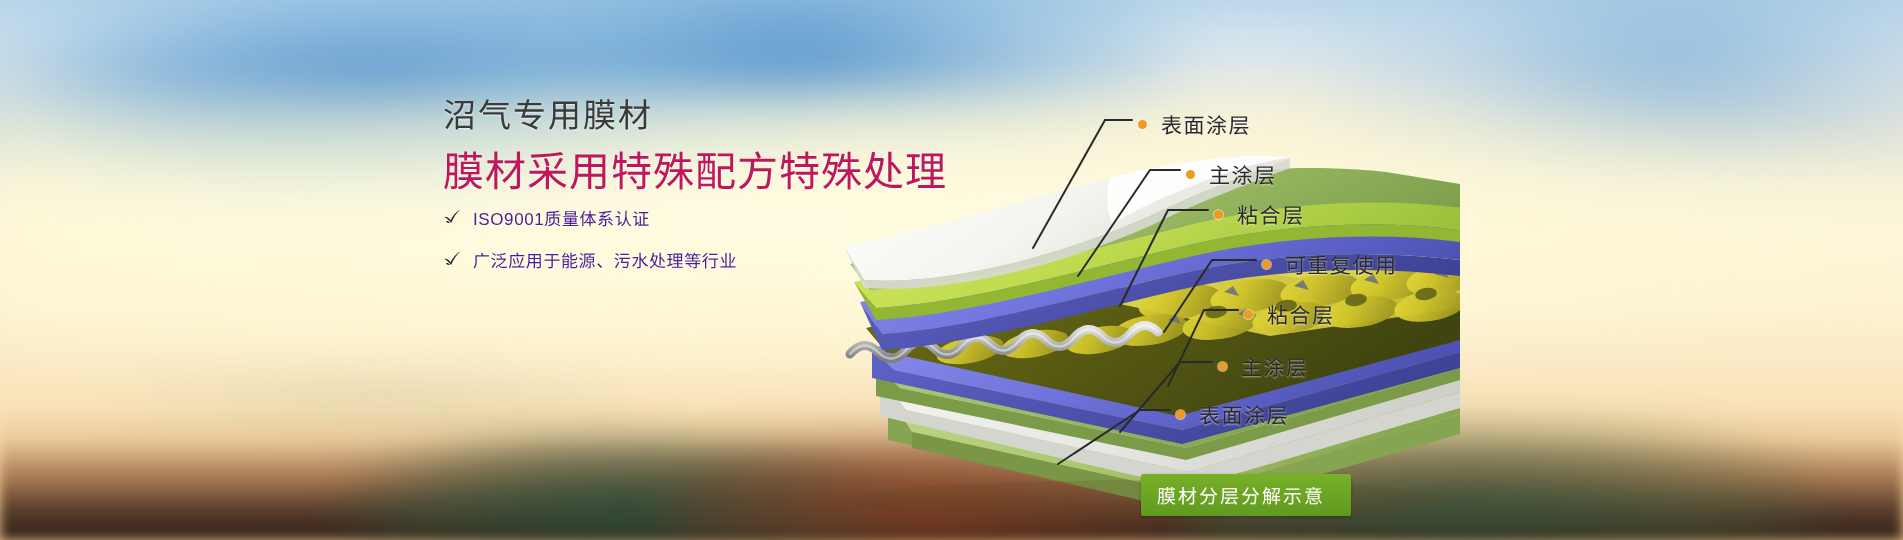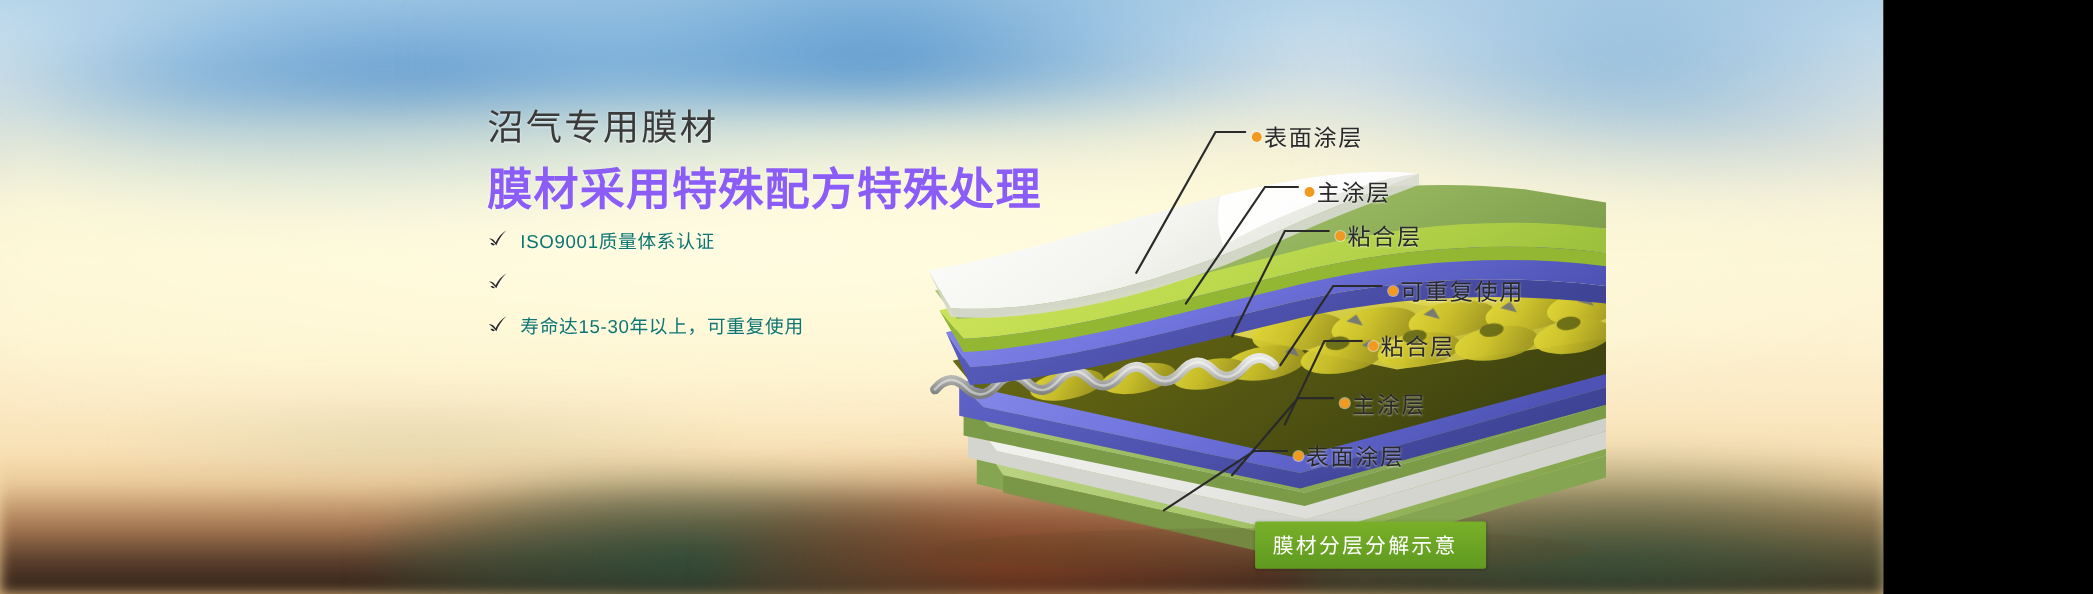--- a/index.html
+++ b/index.html
@@ -1,20 +1,20 @@
 <!DOCTYPE html>
 <html lang="zh-CN"><head>
 <meta charset="utf-8">
 <title>沼气专用膜材 Banner</title>
 <style>
   html,body{margin:0;padding:0;background:#000;}
   *{box-sizing:border-box;}
   .banner{
     position:relative;
-    width:1712px;height:540px;
+    width:1903px;height:540px;
     overflow:hidden;
     font-family:"Liberation Sans","DejaVu Sans",sans-serif;
     background:#f6ebd2;
   }
 
   
   .bg-sky{
     position:absolute;inset:0;
     background:
       linear-gradient(to bottom,
@@ -112,55 +112,55 @@
   .copy{
     position:absolute;left:443px;top:96px;width:520px;
   }
   .eyebrow{
     font-size:33px;line-height:1.2;color:#3a3a3a;
     letter-spacing:2px;font-weight:400;
     margin:0 0 12px 0;
     text-shadow:0 1px 2px rgba(255,255,255,.65);
   }
   .headline{
-    font-size:41px;line-height:1.18;color:#8b5cf6;
-    font-weight:700;letter-spacing:1px;margin:0 0 9px 0;
+    font-size:41px;line-height:1.18;color:#be185d;
+    font-weight:400;letter-spacing:1px;margin:0 0 9px 0;
     text-shadow:0 1px 3px rgba(255,255,255,.6);
   }
   .subhead{
     font-size:45px;line-height:1.18;color:#ef8f18;
     font-weight:700;letter-spacing:1px;margin:0 0 30px 0;
     text-shadow:0 1px 3px rgba(255,255,255,.55);
   }
 
   .features{list-style:none;margin:0;padding:0;}
   .feature{
     display:flex;align-items:center;gap:11px;
     margin-bottom:17px;
   }
   .feature-icon{
     flex:0 0 auto;width:19px;height:19px;display:block;
     filter:drop-shadow(0 1px 1px rgba(255,255,255,.7));
   }
   .feature-text{
-    font-size:17px;color:#0f766e;letter-spacing:.6px;
+    font-size:17px;color:#4c1d95;letter-spacing:.6px;
     text-shadow:0 1px 2px rgba(255,255,255,.7);
     white-space:nowrap;
   }
 
   
   .diagram{
     position:absolute;left:820px;top:96px;width:760px;height:420px;
   }
   .layer-stack{position:absolute;left:0;top:0;width:640px;height:420px;}
 
   
   .callouts{position:absolute;left:820px;top:80px;width:1083px;height:460px;}
   .callout{
-    position:absolute;display:flex;align-items:center;gap:2px;
+    position:absolute;display:flex;align-items:center;gap:14px;
     white-space:nowrap;
   }
   .callout-dot{
     width:9px;height:9px;border-radius:50%;
     background:#f29a1f;flex:0 0 auto;
     box-shadow:0 0 0 1px rgba(255,255,255,.5);
   }
   .callout-text{
     font-size:21px;color:#2a2a2a;letter-spacing:1.5px;
     text-shadow:0 1px 2px rgba(255,255,255,.6);
@@ -201,27 +201,21 @@
           <path d="M1.6 9.4 C4.2 9.0 6.4 10.6 7.9 13.0 C10.4 8.2 13.6 4.2 18.4 1.4 C14.2 5.4 10.8 10.3 8.6 15.9 C6.6 13.1 4.3 11.0 1.6 9.4 Z" fill="#2d2d2d"></path>
           <path d="M3.0 13.8 C4.6 13.2 6.0 13.8 7.2 15.3 C6.2 16.4 4.6 16.1 3.0 13.8 Z" fill="#2d2d2d"></path>
         </svg>
         <span class="feature-text">ISO9001质量体系认证</span>
       </li>
       <li class="feature">
         <svg class="feature-icon" viewBox="0 0 20 20">
           <path d="M1.6 9.4 C4.2 9.0 6.4 10.6 7.9 13.0 C10.4 8.2 13.6 4.2 18.4 1.4 C14.2 5.4 10.8 10.3 8.6 15.9 C6.6 13.1 4.3 11.0 1.6 9.4 Z" fill="#2d2d2d"></path>
           <path d="M3.0 13.8 C4.6 13.2 6.0 13.8 7.2 15.3 C6.2 16.4 4.6 16.1 3.0 13.8 Z" fill="#2d2d2d"></path>
         </svg>
-      </li>
-      <li class="feature">
-        <svg class="feature-icon" viewBox="0 0 20 20">
-          <path d="M1.6 9.4 C4.2 9.0 6.4 10.6 7.9 13.0 C10.4 8.2 13.6 4.2 18.4 1.4 C14.2 5.4 10.8 10.3 8.6 15.9 C6.6 13.1 4.3 11.0 1.6 9.4 Z" fill="#2d2d2d"></path>
-          <path d="M3.0 13.8 C4.6 13.2 6.0 13.8 7.2 15.3 C6.2 16.4 4.6 16.1 3.0 13.8 Z" fill="#2d2d2d"></path>
-        </svg>
-        <span class="feature-text">寿命达15-30年以上，可重复使用</span>
+        <span class="feature-text">广泛应用于能源、污水处理等行业</span>
       </li>
     </ul>
   </div>
 
   <div class="diagram">
     <svg class="layer-stack" viewBox="0 0 640 420">
       <defs>
         <linearGradient id="gWhiteTop" x1="0" y1="0" x2="1" y2="0.4">
           <stop offset="0%" stop-color="#ffffff"></stop>
           <stop offset="55%" stop-color="#f4f4f0"></stop>

